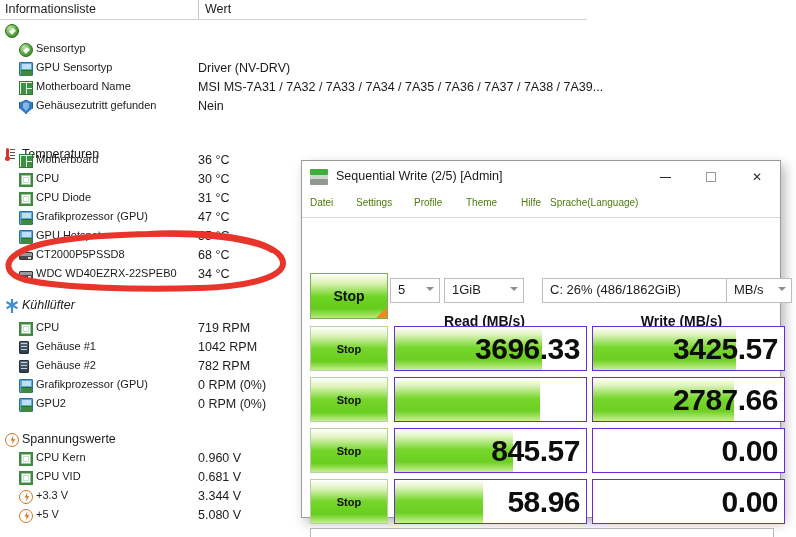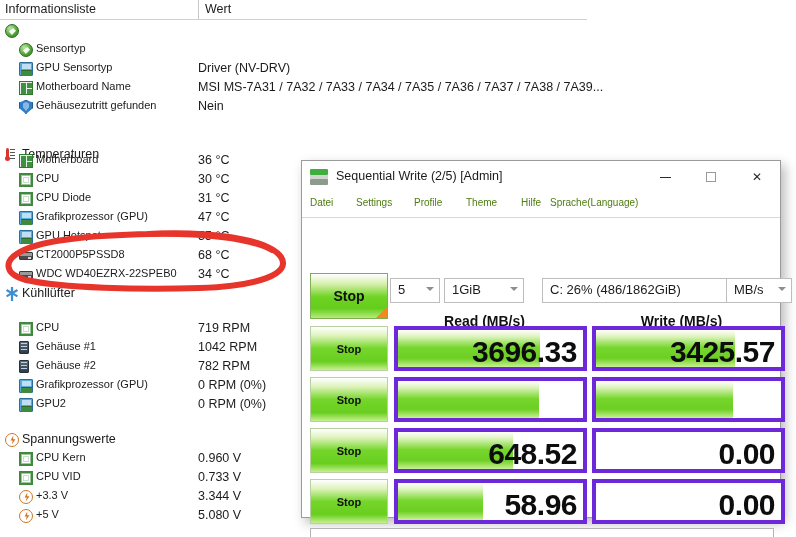--- a/index.html
+++ b/index.html
@@ -135,21 +135,21 @@
   
   #hdr-read{position:absolute;left:86px;top:95px;width:193px;text-align:center;font-size:14px;font-weight:bold;color:#111;}
   #hdr-write{position:absolute;left:283px;top:95px;width:193px;text-align:center;font-size:14px;font-weight:bold;color:#111;}
 
   
   .res-row{position:absolute;left:8px;width:468px;height:45px;}
   .res-stop{position:absolute;left:0;top:0;width:78px;height:45px;border:1px solid #b9cfa5;box-sizing:border-box;
     background:linear-gradient(to bottom,#ffffff 0%,#dff3bc 20%,#74d62a 50%,#69ce1f 80%,#c6f08f 100%);
     display:flex;align-items:center;justify-content:center;cursor:default;}
   .res-stop .lbl{font-size:11px;font-weight:bold;color:#111;}
-  .res-cell{position:absolute;top:0;height:45px;width:193px;border:4px solid #6d28d9;box-sizing:border-box;
+  .res-cell{position:absolute;top:0;height:45px;width:193px;border:1px solid #6d28d9;box-sizing:border-box;
     background:#fff;overflow:hidden;}
   .res-cell.read{left:84px;}
   .res-cell.write{left:282px;text-align:center;}
   .res-cell .bar{position:absolute;left:0;top:0;bottom:0;
     background:linear-gradient(to bottom,#ffffff 0%,#e2f5c4 16%,#76d62c 48%,#6ccf22 76%,#caf195 100%);}
   .res-cell .num{position:absolute;right:6px;top:3px;font-size:30px;font-weight:bold;color:#0d0d0d;
     letter-spacing:-0.5px;font-family:"Liberation Sans","DejaVu Sans",sans-serif;line-height:38px;}
 
   
   #cdm-status{position:absolute;left:8px;top:310px;width:464px;height:26px;border:1px solid #b5b5b5;
@@ -225,21 +225,21 @@
       <div class="row" style="top: 246px;">
         <div class="ico row-ico ico-drive"></div>
         <div class="r-label">CT2000P5PSSD8</div>
         <div class="r-value">68 °C</div>
       </div>
       <div class="row" style="top: 265px;">
         <div class="ico row-ico ico-drive"></div>
         <div class="r-label">WDC WD40EZRX-22SPEB0</div>
         <div class="r-value">34 °C</div>
       </div>
-      <div class="grp" style="top: 284px;">
+      <div class="grp" style="top: 296px; font-style: italic;">
         <div class="ico grp-ico ico-fan"></div>
         <div class="g-label">Kühllüfter</div>
       </div>
       <div class="row" style="top: 319px;">
         <div class="ico row-ico ico-cpu"></div>
         <div class="r-label">CPU</div>
         <div class="r-value">719 RPM</div>
       </div>
       <div class="row" style="top: 338px;">
         <div class="ico row-ico ico-case"></div>
@@ -266,21 +266,21 @@
         <div class="g-label">Spannungswerte</div>
       </div>
       <div class="row" style="top: 449px;">
         <div class="ico row-ico ico-cpu"></div>
         <div class="r-label">CPU Kern</div>
         <div class="r-value">0.960 V</div>
       </div>
       <div class="row" style="top: 468px;">
         <div class="ico row-ico ico-cpu"></div>
         <div class="r-label">CPU VID</div>
-        <div class="r-value">0.733 V</div>
+        <div class="r-value">0.681 V</div>
       </div>
       <div class="row" style="top: 487px;">
         <div class="ico row-ico ico-bolt"></div>
         <div class="r-label">+3.3 V</div>
         <div class="r-value">3.344 V</div>
       </div>
       <div class="row" style="top: 506px;">
         <div class="ico row-ico ico-bolt"></div>
         <div class="r-label">+5 V</div>
         <div class="r-value">5.080 V</div>
@@ -373,29 +373,30 @@
         </div>
         <div class="res-row" style="top: 159px;">
           <div class="res-stop">
             <div class="lbl">Stop</div>
           </div>
           <div class="res-cell read">
             <div class="bar" style="width: 76%;"></div>
           </div>
           <div class="res-cell write">
             <div class="bar" style="width: 74%;"></div>
+            <div class="num">2787.66</div>
           </div>
         </div>
         <div class="res-row" style="top: 210px;">
           <div class="res-stop">
             <div class="lbl">Stop</div>
           </div>
           <div class="res-cell read">
             <div class="bar" style="width: 62%;"></div>
-            <div class="num">648.52</div>
+            <div class="num">845.57</div>
           </div>
           <div class="res-cell write">
             <div class="num">0.00</div>
           </div>
         </div>
         <div class="res-row" style="top: 261px;">
           <div class="res-stop">
             <div class="lbl">Stop</div>
           </div>
           <div class="res-cell read">

